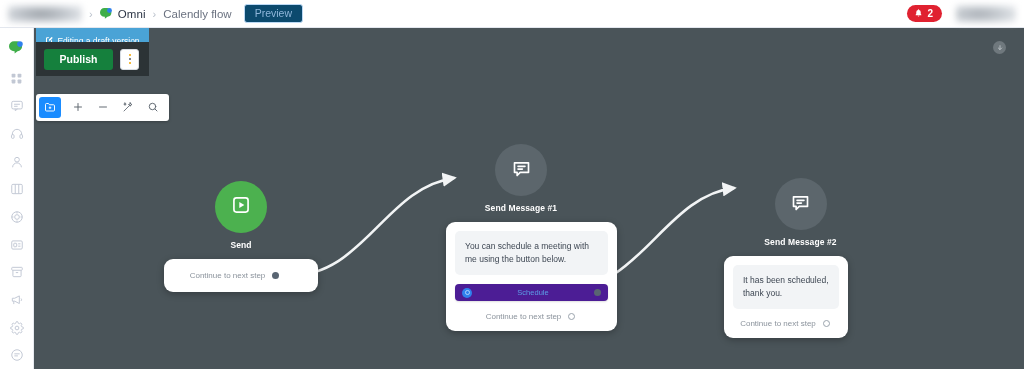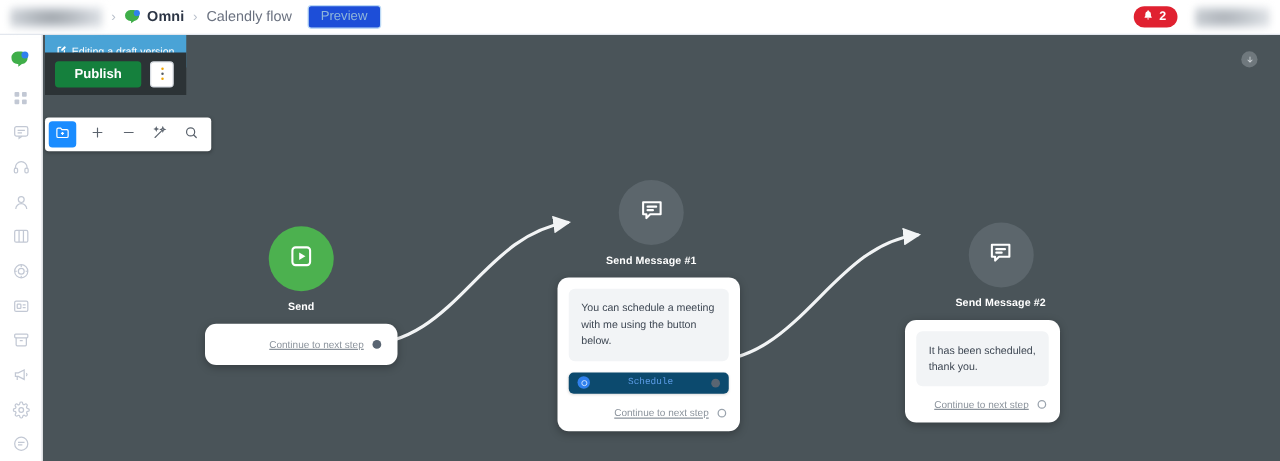--- a/index.html
+++ b/index.html
@@ -29,31 +29,31 @@
     filter: blur(3px);
   }
   .crumb-sep {
     color: #b9c0cb; font-size: 11px; margin: 0 7px; user-select: none;
   }
   .crumb-icon {
     width: 13px; height: 13px; margin-right: 5px;
     display: inline-flex; align-items: center; justify-content: center;
   }
   .crumb-omni {
-    color: #2c3545; font-size: 11.5px; font-weight: bold; letter-spacing: .1px;
+    color: #2c3545; font-size: 11.5px; font-weight: normal; letter-spacing: .1px;
   }
   .crumb-flow { color: #6b7280; font-size: 11.5px; }
   .preview-btn {
     margin-left: 12px;
     border: 1px solid #bcd9f5;
     border-radius: 3px;
     color: #8fb6da;
     font-size: 10.5px;
     padding: 3px 10px 4px;
-    background: #1d4ed8;
+    background: #0c4a6e;
     cursor: pointer;
     line-height: 1;
   }
   .topbar-right {
     margin-left: auto; display: flex; align-items: center; padding-right: 8px;
   }
   .notif {
     background: #e02130; color: #fff;
     border-radius: 11px; height: 17px;
     display: flex; align-items: center; gap: 4px;
@@ -173,66 +173,64 @@
     font-size: 8.5px; font-weight: bold;
     margin-top: 7px; letter-spacing: .1px;
     white-space: nowrap;
   }
   .card {
     background: #ffffff; border-radius: 9px;
     box-shadow: 0 2px 7px rgba(0,0,0,.28);
     margin-top: 9px;
   }
   .card-row {
-    display: flex; align-items: center; justify-content: flex-end;
+    display: flex; align-items: center; justify-content: center;
     gap: 7px;
     font-size: 8px; color: #8b939c;
     white-space: nowrap;
-    text-decoration: underline;
   }
   .dot-filled {
     width: 7px; height: 7px; border-radius: 50%;
     background: #596572; flex: 0 0 auto;
   }
   .dot-hollow {
     width: 7px; height: 7px; border-radius: 50%;
     border: 1px solid #9aa3ad; background: transparent; flex: 0 0 auto;
   }
   .bubble {
     background: #f2f4f6; border-radius: 5px;
     padding: 9px 10px;
     font-size: 8.5px; color: #3e4753; line-height: 1.55;
   }
   .sched-btn {
     margin-top: 9px;
-    background: #0c4a6e; border-radius: 4px;
+    background: #4c1d95; border-radius: 4px;
     box-shadow: 0 1px 2px rgba(0,0,0,.13);
     height: 17px;
     display: flex; align-items: center;
     padding: 0 7px;
-    font-family: Liberation Mono, monospace;
   }
   .sched-ico {
     width: 10px; height: 10px; border-radius: 50%;
     background: #2f80ed;
     display: flex; align-items: center; justify-content: center;
     flex: 0 0 auto;
   }
   .sched-label {
     flex: 1; text-align: center;
     font-size: 7.5px; color: #5c9ce6;
   }
 
   
   #start-node { left: 137px; top: 153px; width: 140px; }
   #start-node .card { width: 154px; height: 33px; margin-left: -7px; display: flex; align-items: center; padding-right: 13px; }
 
   
   #msg1-node { left: 412px; top: 116px; width: 150px; }
-  #msg1-node .card { width: 146px; padding: 9px 9px 10px; }
+  #msg1-node .card { width: 171px; padding: 9px 9px 10px; }
 
   
   #msg2-node { left: 690px; top: 150px; width: 153px; }
   #msg2-node .card { width: 124px; padding: 9px 9px 10px; }
   #msg2-node .card-row { margin-top: 10px; margin-right: 2px; }
   #msg1-node .card-row { margin-top: 11px; margin-right: 2px; }
 </style>
 </head>
 <body>
 

